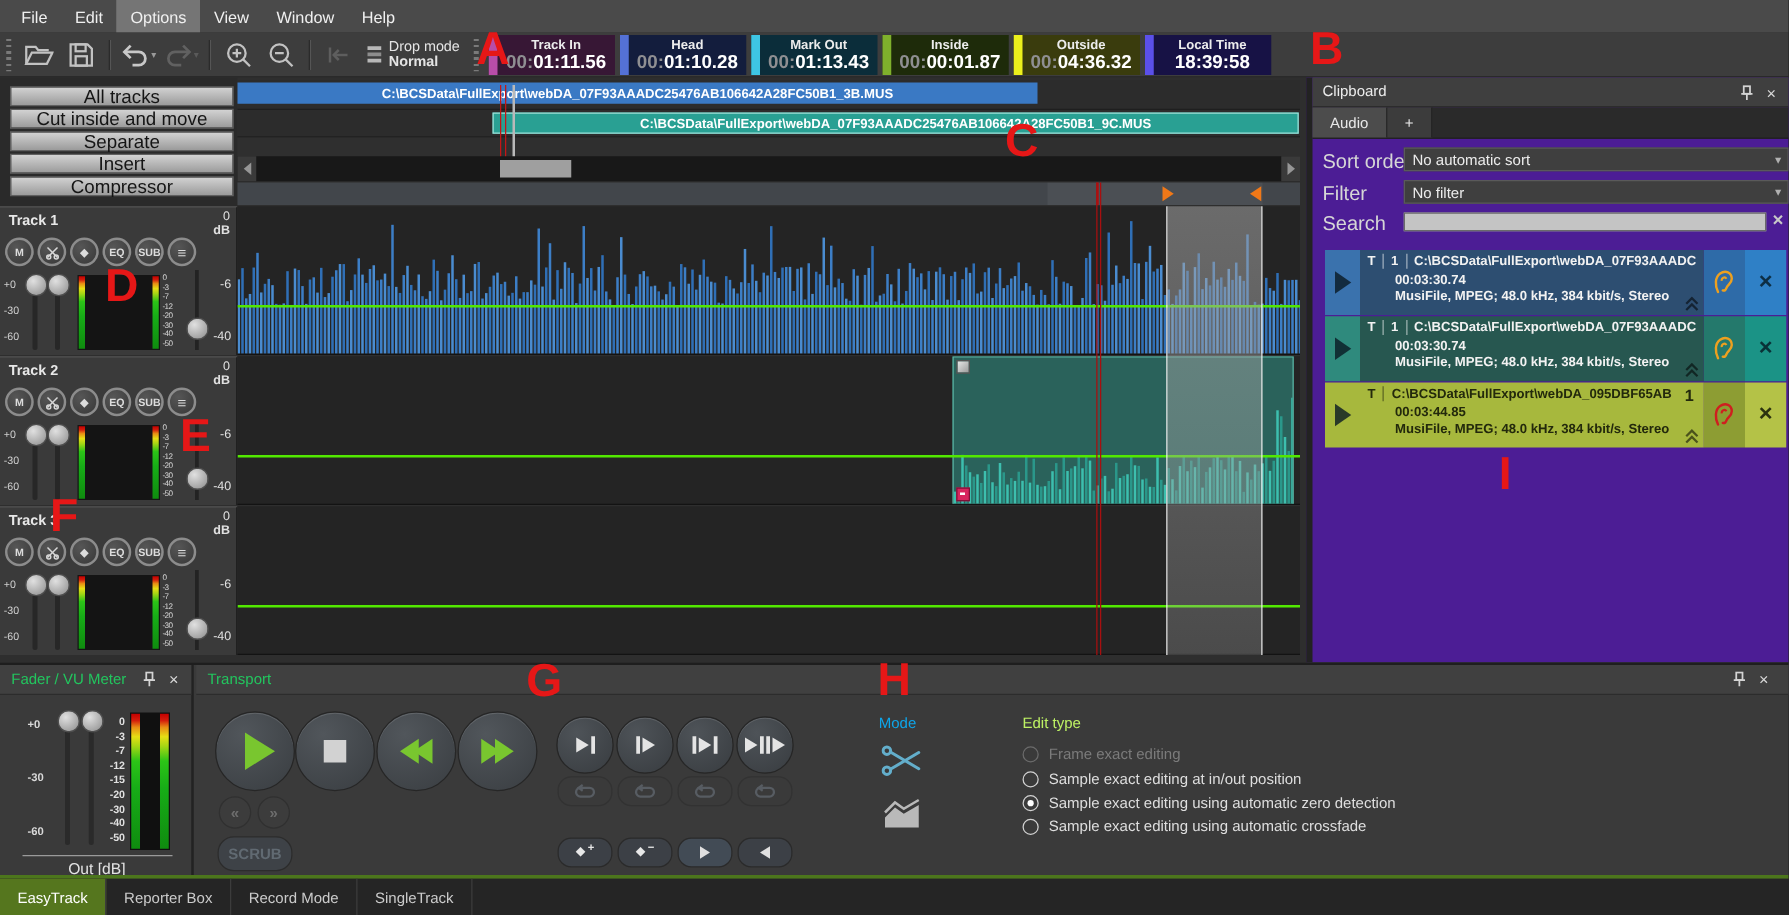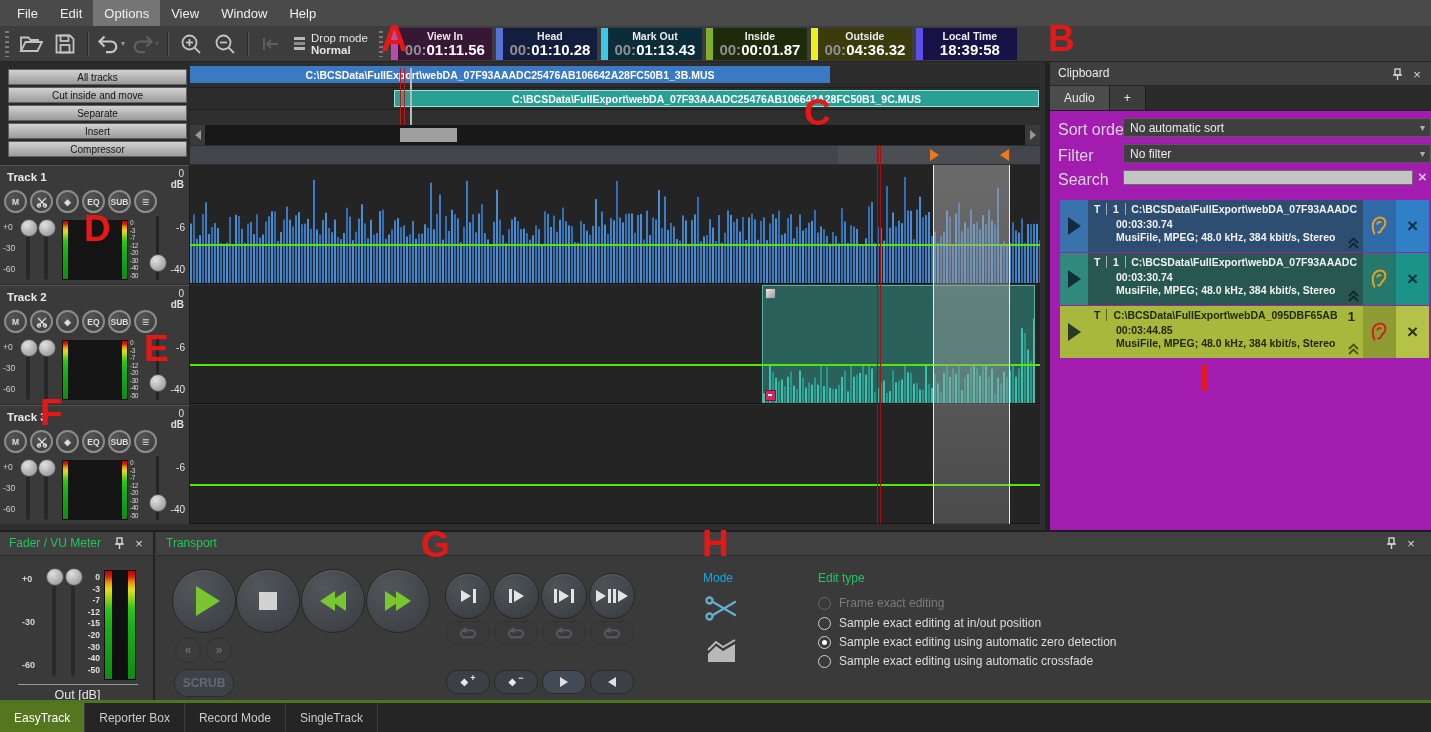--- a/index.html
+++ b/index.html
@@ -29,21 +29,21 @@
 
   .tdisp{width:94px;height:32px;border-left:7px solid #888;margin-right:4px;display:flex;
          flex-direction:column;align-items:center;justify-content:center;}
   .tdisp .lb{font-size:10.5px;font-weight:bold;color:#ececec;line-height:12px;}
   .tdisp .val{font-size:15px;font-weight:bold;color:#fff;line-height:16px;}
   .tdisp .val .pre{color:#8f8f92;}
 
   
   #lefttools{position:absolute;left:0;top:62px;width:190px;height:103px;background:#2a2a2a;}
   .ltb{position:absolute;left:8px;width:177px;height:14px;border:1px solid #606060;
-       background:linear-gradient(#d2d2d2,#9b9b9b);color:#151515;font-size:10px;
+       background:linear-gradient(#d2d2d2,#9b9b9b);color:#151515;font-size:15px;
        display:flex;align-items:center;justify-content:center;cursor:default;}
 
   
   #ovrow1{position:absolute;left:190px;top:64px;width:850px;height:23px;background:#2c2c2c;border-bottom:1px solid #1f1f1f;}
   #ovrow2{position:absolute;left:190px;top:88px;width:850px;height:21px;background:#2c2c2c;border-bottom:1px solid #1f1f1f;}
   #ovrow3{position:absolute;left:190px;top:110px;width:850px;height:15px;background:#2f2f2f;}
   .ovbar{position:absolute;top:2px;height:17px;display:flex;align-items:center;justify-content:center;
          font-size:10.5px;font-weight:bold;color:#fff;white-space:nowrap;overflow:hidden;}
   #ovbar1{left:0;width:640px;background:#3a79c4;}
   #ovbar2{left:204px;width:645px;background:#29a093;border:1px solid #9fe0d8;box-sizing:border-box;}
@@ -95,21 +95,21 @@
          border:1px solid #59b3a3;box-sizing:border-box;}
   .handle-g{position:absolute;left:2px;top:2px;width:9px;height:9px;background:linear-gradient(135deg,#e8e8e8,#9a9a9a);border:1px solid #555;}
   .handle-r{position:absolute;left:2px;bottom:2px;width:9px;height:9px;background:#d8255e;border:1px solid #801038;}
   .handle-r::after{content:"";position:absolute;left:1.5px;top:3px;width:4px;height:2px;background:#fff;}
   #selection{position:absolute;left:933px;top:165px;width:77px;height:359px;z-index:4;
              background:linear-gradient(180deg,rgba(165,165,165,.55),rgba(165,165,165,.30));
              border-left:1px solid #ededed;border-right:1px solid #ededed;box-sizing:border-box;}
   .phline{position:absolute;top:146px;width:1px;height:378px;background:#a80f0f;z-index:5;}
 
   
-  #clipboard{position:absolute;left:1045px;top:62px;width:386px;height:468px;background:#a21caf;border-left:5px solid #222;box-sizing:border-box;}
+  #clipboard{position:absolute;left:1045px;top:62px;width:386px;height:468px;background:#4c1d95;border-left:5px solid #222;box-sizing:border-box;}
   #cb-title{position:absolute;left:0;top:0;width:100%;height:24px;background:#3f3f3f;border-bottom:1px solid #272727;box-sizing:border-box;}
   #cb-title .t{position:absolute;left:8px;top:4px;font-size:12px;color:#ececec;}
   .winicon{position:absolute;top:4px;width:16px;height:16px;display:flex;align-items:center;justify-content:center;color:#d8d8d8;font-size:13px;}
   #cb-tabs{position:absolute;left:0;top:24px;width:100%;height:25px;background:#2a2a2a;display:flex;border-bottom:1px solid #1e1e1e;box-sizing:border-box;}
   .cbtab{padding:0 14px;display:flex;align-items:center;font-size:12px;color:#e8e8e8;background:#3c3c3c;border-right:1px solid #1e1e1e;}
   .cbtab.active{background:#4c4c4c;}
   .cbrow-lb{position:absolute;left:8px;font-size:16px;color:#d6d6d6;}
   .cbselect{position:absolute;left:73px;width:308px;height:19px;background:#3f3f3f;border:1px solid #5a5a5a;
             box-sizing:border-box;display:flex;align-items:center;padding:0 6px;font-size:12px;color:#ececec;}
   .cbselect::after{content:"▾";position:absolute;right:5px;color:#b0b0b0;font-size:10px;}
@@ -175,21 +175,21 @@
   .tri-r-g{width:0;height:0;border-left:15px solid #79c62f;border-top:10px solid transparent;border-bottom:10px solid transparent;}
   .tri-r-s{width:0;height:0;border-left:10px solid #e4e4e4;border-top:6.5px solid transparent;border-bottom:6.5px solid transparent;}
   .bar-s{width:3px;height:14px;background:#e4e4e4;}
   .dmond{font-size:10px;color:#e8e8e8;line-height:10px;}
   .dsup{font-size:9px;color:#e8e8e8;margin-top:-8px;font-weight:bold;}
   .tri-r-xs{width:0;height:0;border-left:8px solid #e0e0e0;border-top:5px solid transparent;border-bottom:5px solid transparent;}
   .tri-l-xs{width:0;height:0;border-right:8px solid #e0e0e0;border-top:5px solid transparent;border-bottom:5px solid transparent;}
   #modelb{position:absolute;left:546px;top:39px;font-size:12px;color:#0ea5e9;}
   #modescissors{position:absolute;left:548px;top:64px;}
   #modechart{position:absolute;left:548px;top:106px;}
-  #edtlb{position:absolute;left:661px;top:39px;font-size:12px;color:#22c55e;}
+  #edtlb{position:absolute;left:661px;top:39px;font-size:12px;color:#bef264;}
   .radiorow{position:absolute;left:661px;display:flex;align-items:center;gap:8px;font-size:12px;color:#dedede;}
   .radio{width:13px;height:13px;border:1px solid #d2d2d2;border-radius:50%;box-sizing:border-box;display:flex;align-items:center;justify-content:center;}
   .radio.on::after{content:"";width:5px;height:5px;border-radius:50%;background:#fff;}
   .radiorow.dis{color:#7b7b7b;}
   .radiorow.dis .radio{border-color:#6b6b6b;}
 
   
   #greenline{position:absolute;left:0;top:700px;width:1431px;height:3px;background:#4c761c;}
   #tabbar{position:absolute;left:0;top:703px;width:1431px;height:29px;background:#252525;display:flex;}
   .btab{padding:0 14px;display:flex;align-items:center;font-size:12px;color:#cbcbcb;border-right:1px solid #3c3c3c;}
@@ -286,21 +286,21 @@
       <span class="layers">
           <span></span>
           <span></span>
           <span></span>
         </span>
       <span class="txt"><span>Drop mode</span><b>Normal</b></span>
     </span>
     <span class="grip" style="margin-right:8px;"></span>
 
     <div class="tdisp" style="border-left-color: rgb(184, 77, 168); background: rgb(55, 23, 53);">
-      <span class="lb">View In</span>
+      <span class="lb">Track In</span>
       <span class="val"><span class="pre">00:</span><span>01:11.56</span></span>
     </div>
     <div class="tdisp" style="border-left-color: rgb(84, 113, 214); background: rgb(19, 29, 61);">
       <span class="lb">Head</span>
       <span class="val"><span class="pre">00:</span><span>01:10.28</span></span>
     </div>
     <div class="tdisp" style="border-left-color: rgb(62, 198, 228); background: rgb(11, 45, 58);">
       <span class="lb">Mark Out</span>
       <span class="val"><span class="pre">00:</span><span>01:13.43</span></span>
     </div>

